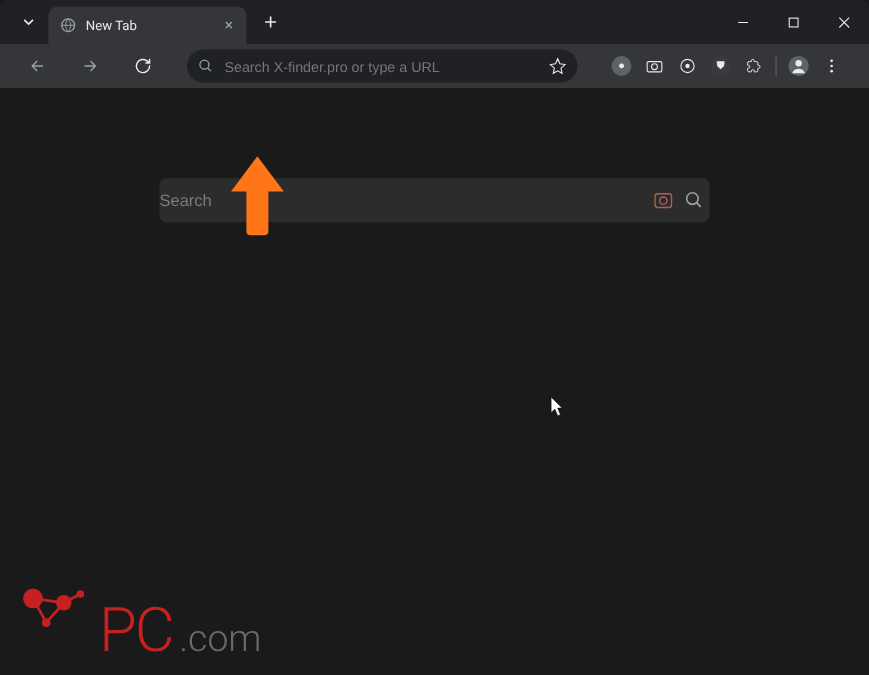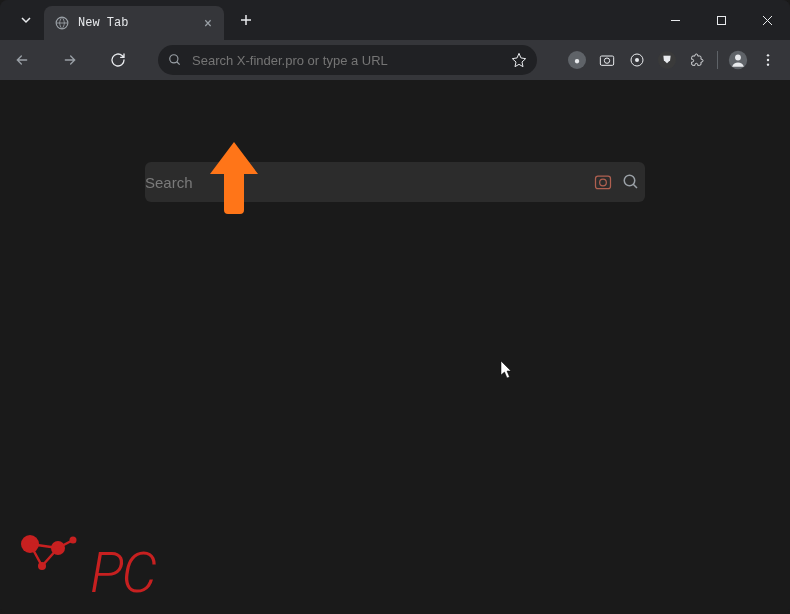--- a/index.html
+++ b/index.html
@@ -57,21 +57,21 @@
 }
 .tab-favicon {
   width: 16px;
   height: 16px;
   margin-right: 8px;
   display: flex;
   align-items: center;
   justify-content: center;
   color: #9aa0a6;
 }
-.tab-title { flex: 1; font-family: Liberation Mono, monospace; }
+.tab-title { flex: 1; }
 .tab-close {
   width: 16px;
   height: 16px;
   display: flex;
   align-items: center;
   justify-content: center;
   color: #9aa0a6;
   cursor: pointer;
   font-size: 14px;
 }
@@ -98,21 +98,21 @@
   align-items: center;
   justify-content: center;
   color: #e8eaed;
   cursor: pointer;
 }
 .toolbar {
   height: 40px;
   background: #35363a;
   display: flex;
   align-items: center;
-  padding: 0 8px;
+  padding: 0 20px;
   gap: 20px;
 }
 .nav-btn {
   width: 28px;
   height: 28px;
   display: flex;
   align-items: center;
   justify-content: center;
   color: #9aa0a6;
   cursor: pointer;
@@ -245,21 +245,20 @@
   position: absolute;
   bottom: 38px;
   left: 18px;
 }
 .watermark-text {
   position: absolute;
   bottom: 8px;
   left: 90px;
   display: flex;
   align-items: baseline;
-  font-style: italic;
 }
 .wm-pc { color: #c72020; font-size: 56px; font-weight: 300; letter-spacing: -2px; }
 .wm-risk { color: #6a6a6a; font-size: 52px; font-weight: 300; letter-spacing: -1px; }
 .wm-com { color: #6a6a6a; font-size: 34px; font-weight: 300; margin-left: 6px; }
 </style>
 </head>
 <body>
 
 <div class="browser-window">
 
@@ -413,17 +412,18 @@
         <svg width="70" height="40" viewBox="0 0 70 40">
           <circle cx="12" cy="12" r="9" fill="#c72020"></circle>
           <circle cx="40" cy="16" r="7" fill="#c72020"></circle>
           <circle cx="24" cy="34" r="4" fill="#c72020"></circle>
           <circle cx="55" cy="8" r="3.5" fill="#c72020"></circle>
           <path d="M12 12 L40 16 M12 12 L24 34 M40 16 L55 8 M40 16 L24 34" stroke="#c72020" stroke-width="2.5"></path>
         </svg>
       </div>
       <div class="watermark-text">
         <span class="wm-pc">PC</span>
+        <span class="wm-com">.com</span>
       </div>
     </div>
   </div>
 
 </div>
 
 </body></html>

